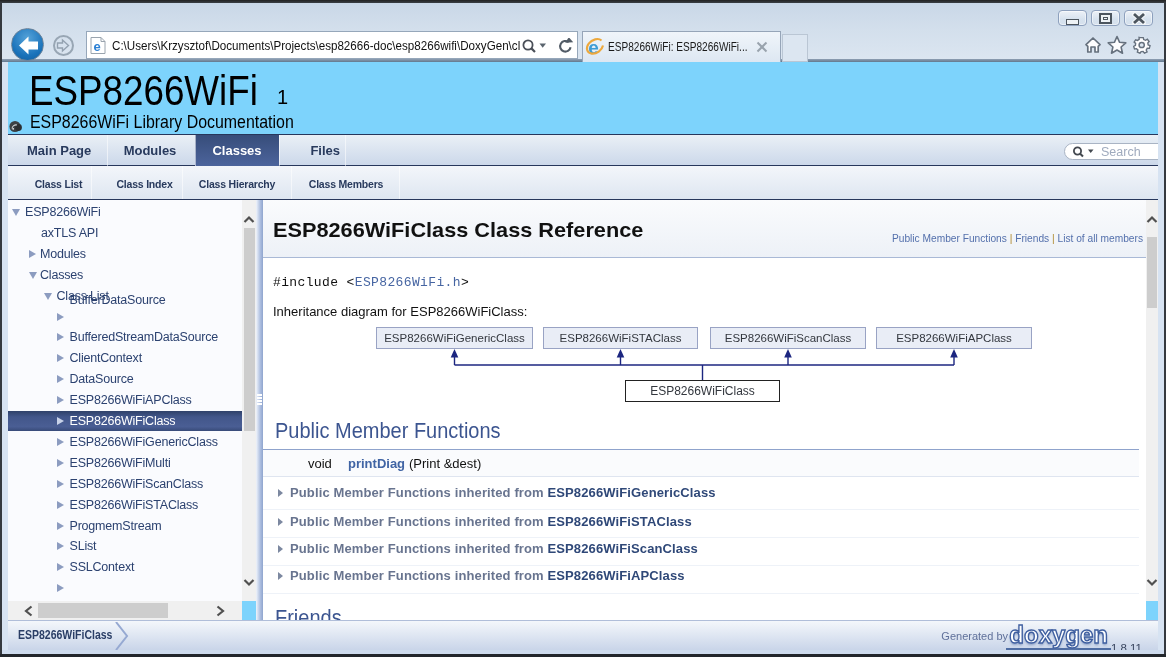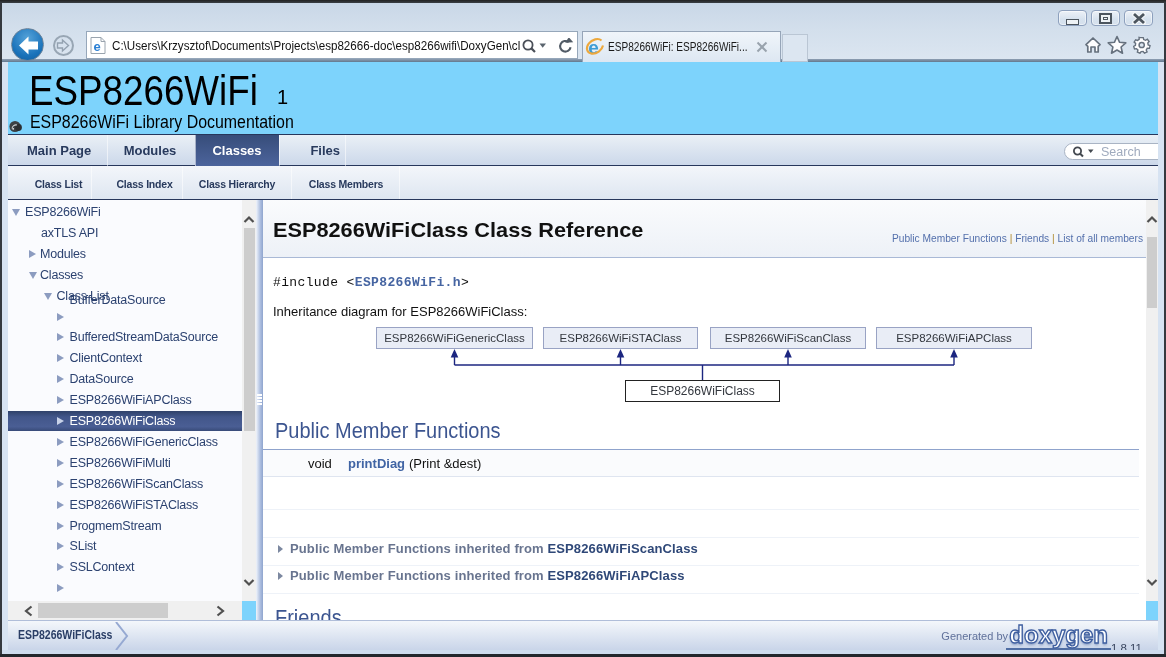--- a/index.html
+++ b/index.html
@@ -314,21 +314,21 @@
       <div style="position:absolute;left:1px;top:197px;width:5px;height:1.5px;background:#fff;"></div>
       <div style="position:absolute;left:1px;top:200px;width:5px;height:1.5px;background:#fff;"></div>
       <div style="position:absolute;left:1px;top:203px;width:5px;height:1.5px;background:#fff;"></div>
     </div>
 
     <div class="abs" id="content">
       <div id="dhead">
         <div id="summary">Public Member Functions <span class="pipe">|</span> Friends <span class="pipe">|</span> List of all members</div>
         <div id="ctitle">ESP8266WiFiClass Class Reference</div>
       </div>
-      <div id="incline">#include &lt;<span style="color:#4665a2;font-weight:bold;">ESP8266WiFi.h</span>&gt;</div>
+      <div id="incline">#include &lt;<span style="color:#4665a2;font-weight:normal;">ESP8266WiFi.h</span>&gt;</div>
       <div id="inhline">Inheritance diagram for ESP8266WiFiClass:</div>
 
       <svg class="abs" style="left:0;top:127px;" width="876" height="80">
         <g stroke="#1c2680" stroke-width="1.4" fill="none">
           <line x1="191.5" y1="38" x2="691" y2="38"></line>
           <line x1="191.5" y1="38" x2="191.5" y2="29"></line>
           <line x1="357.5" y1="38" x2="357.5" y2="29"></line>
           <line x1="525" y1="38" x2="525" y2="29"></line>
           <line x1="691" y1="38" x2="691" y2="29"></line>
           <line x1="439.5" y1="38" x2="439.5" y2="53"></line>
@@ -347,20 +347,22 @@
       <div class="dbox" style="left:613px;width:156px;">ESP8266WiFiAPClass</div>
       <div id="dbox5">ESP8266WiFiClass</div>
 
       <div class="gh" style="top:219.0px;">Public Member Functions</div>
       <div style="position:absolute;left:0px;top:249px;width:876px;height:1px;background:#8fa3cc;"></div>
       <div id="pmfrow">
           <span style="position:absolute;left:45px;top:6px;">void</span>
         <span style="position:absolute;left:85px;top:6px;font-weight:bold;color:#4064a4;">printDiag</span>
         <span style="position:absolute;left:146px;top:6px;">(Print &amp;dest)</span>
         </div>
+      <div class="inh" style="top:285.4px;"><span class="arr"></span>Public Member Functions inherited from <span class="cls">ESP8266WiFiGenericClass</span></div>
+      <div class="inh" style="top:314px;"><span class="arr"></span>Public Member Functions inherited from <span class="cls">ESP8266WiFiSTAClass</span></div>
       <div class="inh" style="top:340.7px;"><span class="arr"></span>Public Member Functions inherited from <span class="cls">ESP8266WiFiScanClass</span></div>
       <div class="inh" style="top:368.4px;"><span class="arr"></span>Public Member Functions inherited from <span class="cls">ESP8266WiFiAPClass</span></div>
       <div style="position:absolute;left:0;top:309px;width:876px;height:1px;background:#eef2f8;"></div>
       <div style="position:absolute;left:0;top:337px;width:876px;height:1px;background:#eef2f8;"></div>
       <div style="position:absolute;left:0;top:365px;width:876px;height:1px;background:#eef2f8;"></div>
       <div style="position:absolute;left:0;top:393px;width:876px;height:1px;background:#eef2f8;"></div>
       <div class="gh" style="top:406px;">Friends</div>
     </div>
   </div>
 

